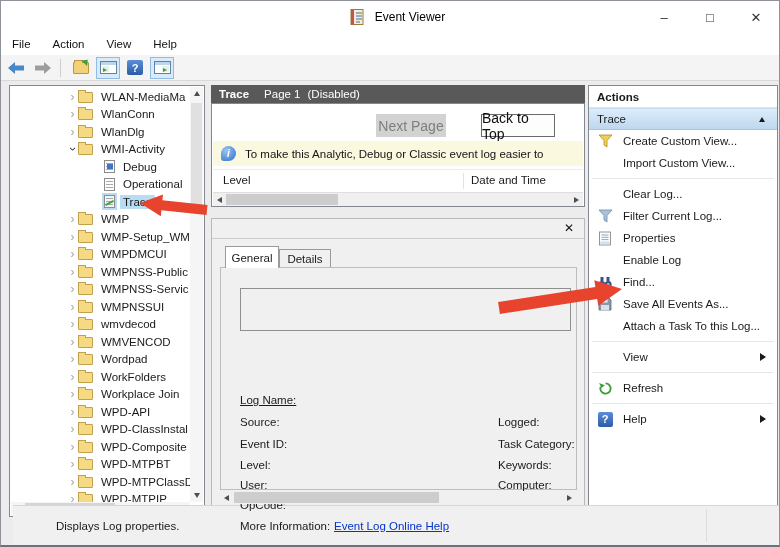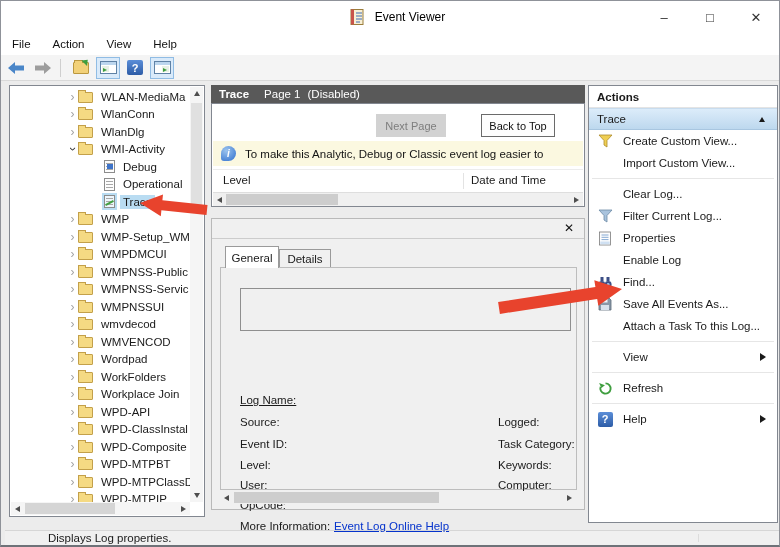--- a/index.html
+++ b/index.html
@@ -61,21 +61,21 @@
   .tri-left  { border-top:3.5px solid transparent; border-bottom:3.5px solid transparent; border-right:5px solid #4e4e4e; }
   .tri-right { border-top:3.5px solid transparent; border-bottom:3.5px solid transparent; border-left:5px solid #4e4e4e; }
   .thumb-v { position:absolute; left:1px; right:1px; top:16px; height:110px; background:#e0e0e0; }
   .thumb-h { position:absolute; top:1px; bottom:1px; left:14px; width:90px; background:#d5d5d5; }
 
   
   .res-header { position:absolute; left:210px; top:84px; width:374px; height:18px; background:#595959; color:#fff; display:flex; align-items:center; }
   .res-header .b { font-weight:bold; margin-left:8px; font-size:11.5px; }
   .res-header .p { margin-left:15px; } .res-header .s { margin-left:7px; }
   .res-box { position:absolute; left:210px; top:102px; width:374px; height:104px; background:#fff; border:1px solid #828790; }
-  .btn { position:absolute; height:23px; font-size:11px; display:flex; align-items:center; justify-content:center; }
+  .btn { position:absolute; height:23px; font-size:14px; display:flex; align-items:center; justify-content:center; }
   .btn.disabled { left:164px; top:10px; width:70px; background:#d2d2d2; color:#7e7e7e; }
   .btn.normal { left:269px; top:10px; width:74px; background:#fdfdfd; border:1px solid #6a6a6a; color:#0f0f0f; }
   .notice { position:absolute; left:1px; right:1px; top:37px; height:25px; background:#fbf8e0; display:flex; align-items:center; }
   .info-balloon { width:15px; height:15px; margin-left:8px; border-radius:50% 50% 50% 3px; color:#fff; font-style:italic; font-weight:bold; font-size:10px;
      background:radial-gradient(circle at 35% 30%, #9cc4ee, #2f6fce); display:flex; align-items:center; justify-content:center; flex:0 0 15px; }
   .notice-text { margin-left:9px; color:#141414; }
   .grid-head { position:absolute; left:1px; right:1px; top:65px; height:24px; background:#fff; border-top:1px solid #ececec; border-bottom:1px solid #dedede; }
   .col-level { position:absolute; left:10px; top:4px; }
   .col-date { position:absolute; left:258px; top:4px; }
   .col-div { position:absolute; left:250px; top:3px; bottom:3px; width:1px; background:#e3e3e3; }
@@ -103,21 +103,21 @@
      background:linear-gradient(#dcecfa,#bdd8ee); border-top:1px solid #c8dcee; border-bottom:1px solid #a8c6e0; }
   .act-sect .tri-up { position:absolute; right:12px; border-bottom-color:#1a1a1a; }
   .act-item { height:22px; display:flex; align-items:center; padding-left:7px; position:relative; }
   .act-ico { width:18px; height:16px; flex:0 0 18px; display:flex; align-items:center; justify-content:center; }
   .act-label { margin-left:9px; font-size:11.5px; white-space:nowrap; }
   .act-sep { height:1px; background:#e6e6e6; margin:4px 3px; }
   .submenu-tri { position:absolute; right:11px; border-top:4px solid transparent; border-bottom:4px solid transparent; border-left:6px solid #1a1a1a; }
   .act-help { width:15px; height:15px; }
 
   
-  .statusbar { position:absolute; left:4px; right:0; bottom:0; height:15px; background:#f0f0f0; border-top:1px solid #d6d6d6; display:flex; align-items:center;padding-left:36px; }
+  .statusbar { position:absolute; left:12px; right:0; bottom:0; height:40px; background:#f0f0f0; border-top:1px solid #d6d6d6; display:flex; align-items:center;padding-left:36px; }
   .status-text { margin-left:7px; font-size:11.5px; color:#1a1a1a; }
   .status-div { position:absolute; left:693px; top:3px; bottom:3px; width:1px; background:#dcdcdc; }
 
   
   .overlay { position:absolute; inset:0; pointer-events:none; z-index:99; }
 </style>
 </head>
 <body>
 
 <div id="win">

